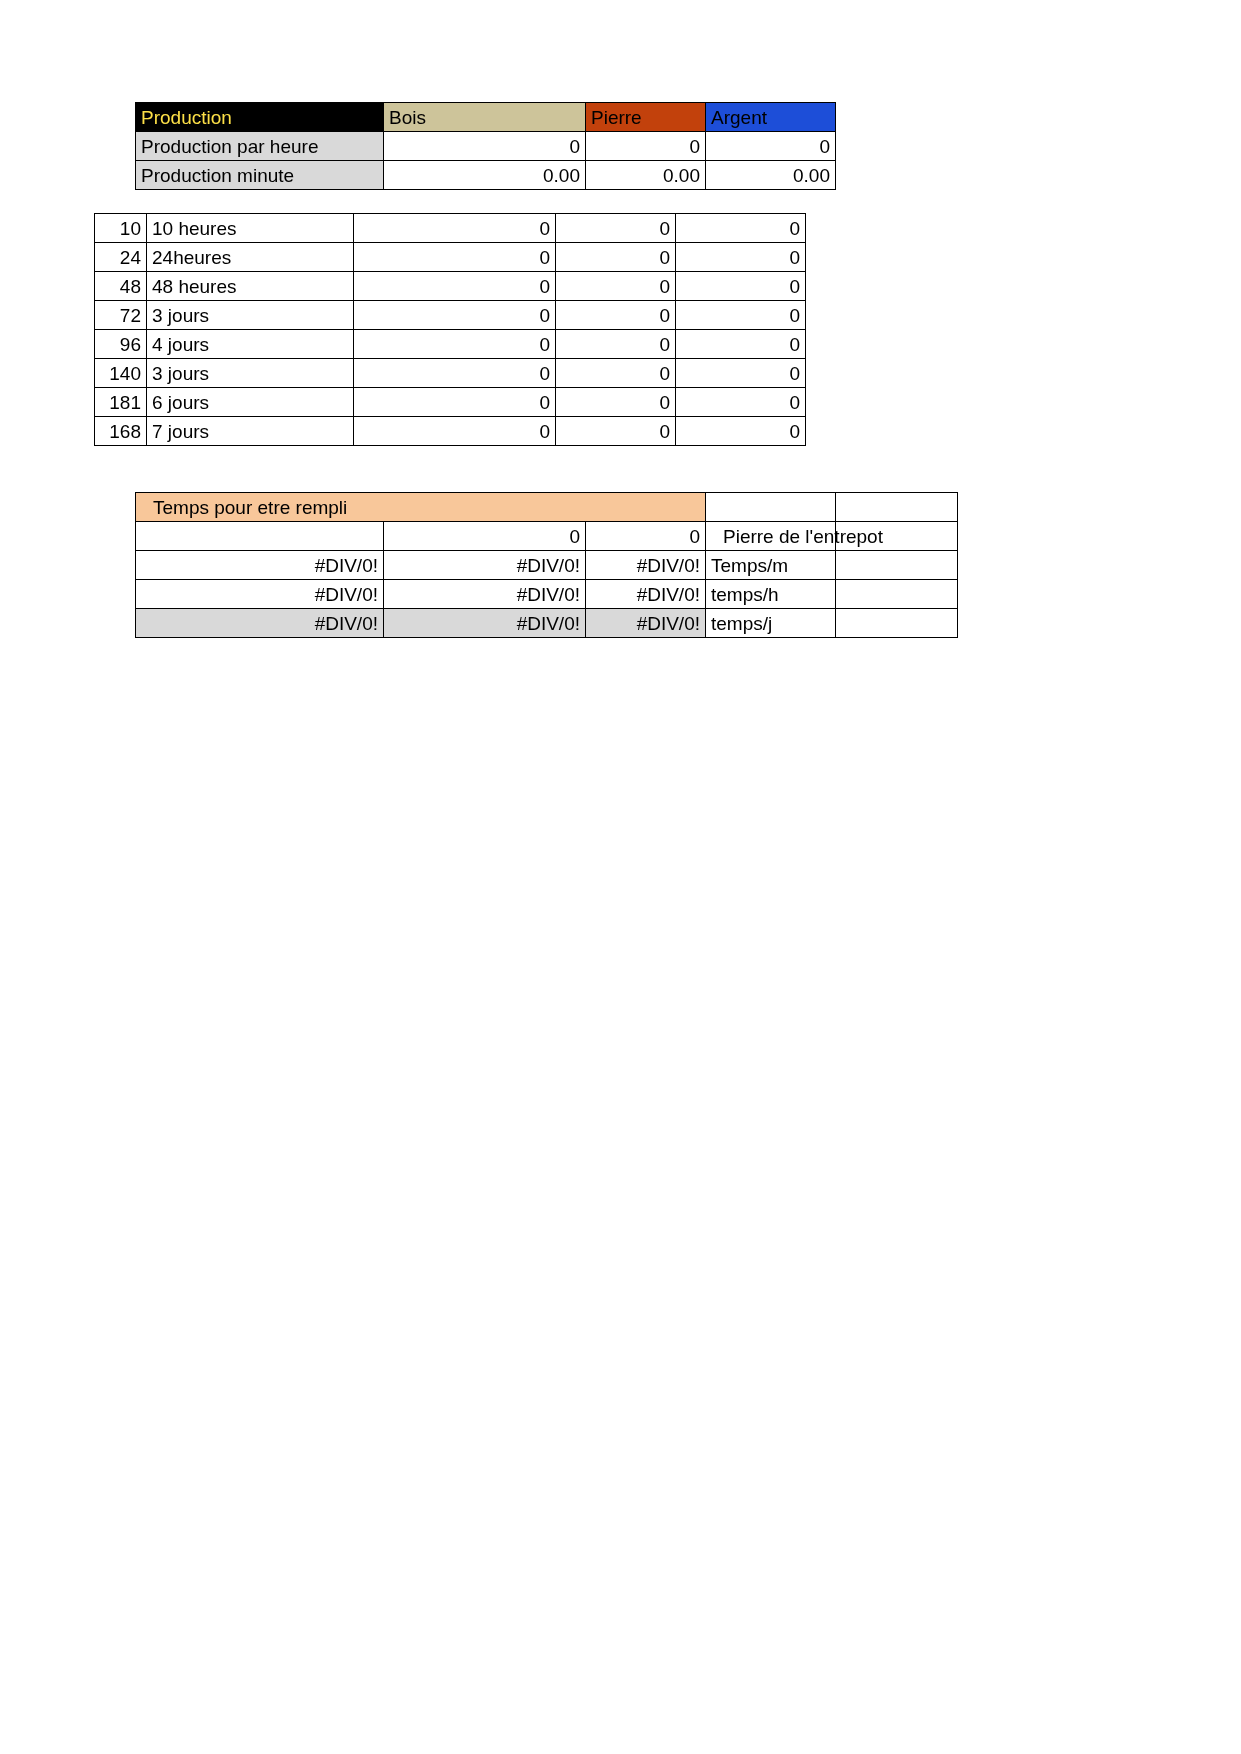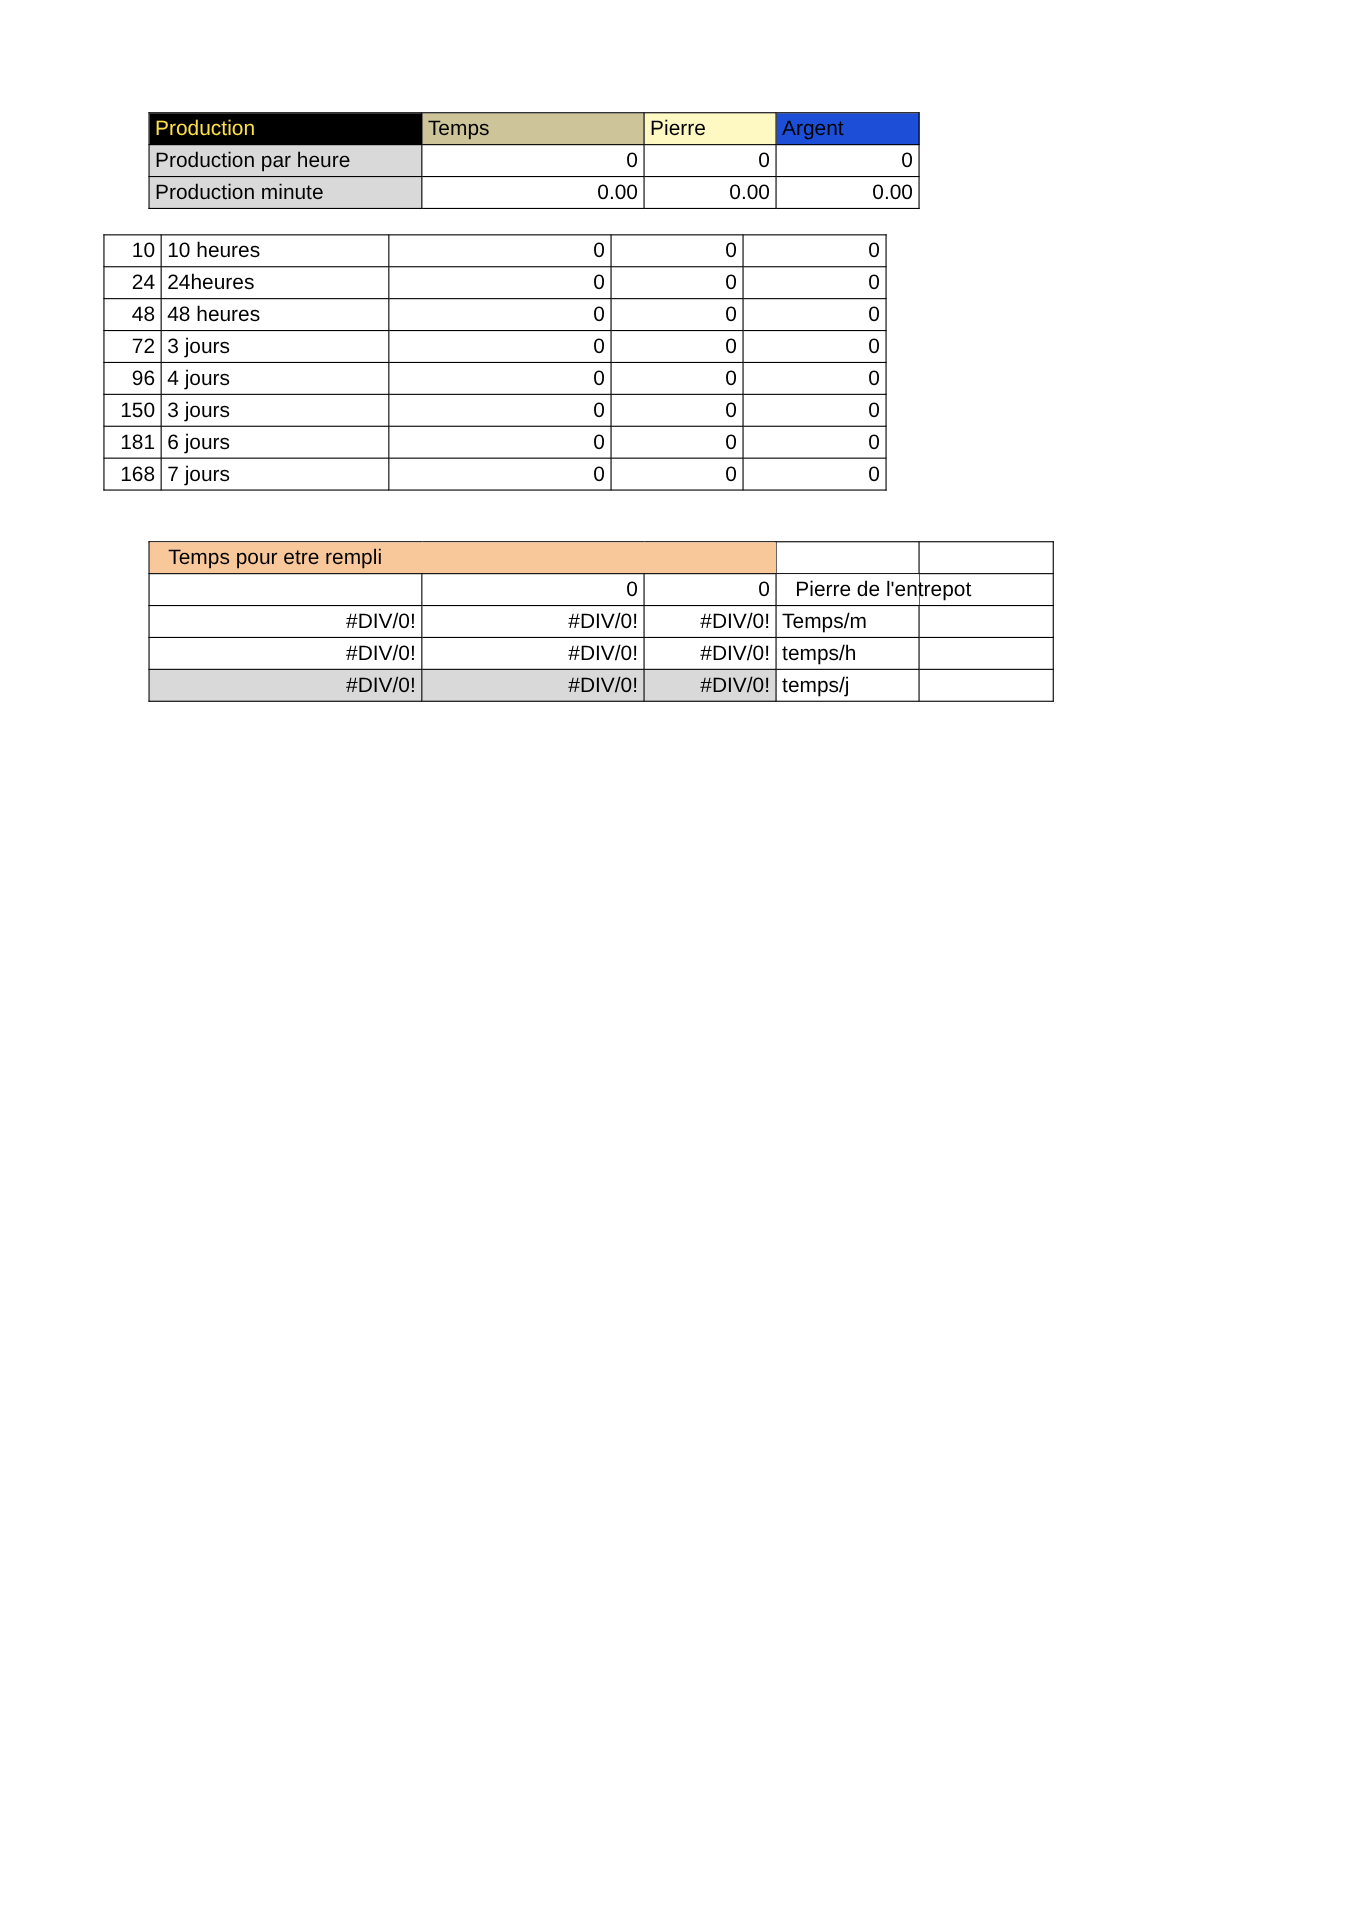--- a/index.html
+++ b/index.html
@@ -37,21 +37,21 @@
     height: 28px;
     vertical-align: middle;
     white-space: nowrap;
     overflow: visible;
     font-size: 19px;
   }
 
   
   .c-black   { background: #000000; color: #fde047; }
   .c-wood    { background: #cdc49a; }
-  .c-stone   { background: #fef9c3; margin-left: 16px; }
+  .c-stone   { background: #c2410c; margin-left: 16px; }
   .c-silver  { background: #1d4ed8; }
   .c-grey    { background: #d9d9d9; }
   .c-orange  { background: #f8c79a; }
   .c-white   { background: #ffffff; }
   .c-none    { background: transparent; border: none; }
 
   .al-left   { text-align: left; }
   .al-right  { text-align: right; }
 
   
@@ -84,21 +84,21 @@
 </style>
 </head>
 <body>
 
 <div class="sheet">
 
   <table class="grid" id="table-production">
     <tbody>
       <tr>
         <td class="c-black al-left w-label">Production</td>
-        <td class="c-wood al-left w-num">Temps</td>
+        <td class="c-wood al-left w-num">Bois</td>
         <td class="c-stone al-left w-num2">Pierre</td>
         <td class="c-silver al-left w-tag">Argent</td>
       </tr>
       <tr>
         <td class="c-grey al-left">Production par heure</td>
         <td class="c-white al-right">0</td>
         <td class="c-white al-right">0</td>
         <td class="c-white al-right">0</td>
       </tr>
       <tr>
@@ -141,21 +141,21 @@
         <td class="c-white al-right">0</td>
       </tr>
       <tr>
         <td class="c-white al-right">96</td>
         <td class="c-white al-left">4 jours</td>
         <td class="c-white al-right">0</td>
         <td class="c-white al-right">0</td>
         <td class="c-white al-right">0</td>
       </tr>
       <tr>
-        <td class="c-white al-right">150</td>
+        <td class="c-white al-right">140</td>
         <td class="c-white al-left">3 jours</td>
         <td class="c-white al-right">0</td>
         <td class="c-white al-right">0</td>
         <td class="c-white al-right">0</td>
       </tr>
       <tr>
         <td class="c-white al-right">181</td>
         <td class="c-white al-left">6 jours</td>
         <td class="c-white al-right">0</td>
         <td class="c-white al-right">0</td>

